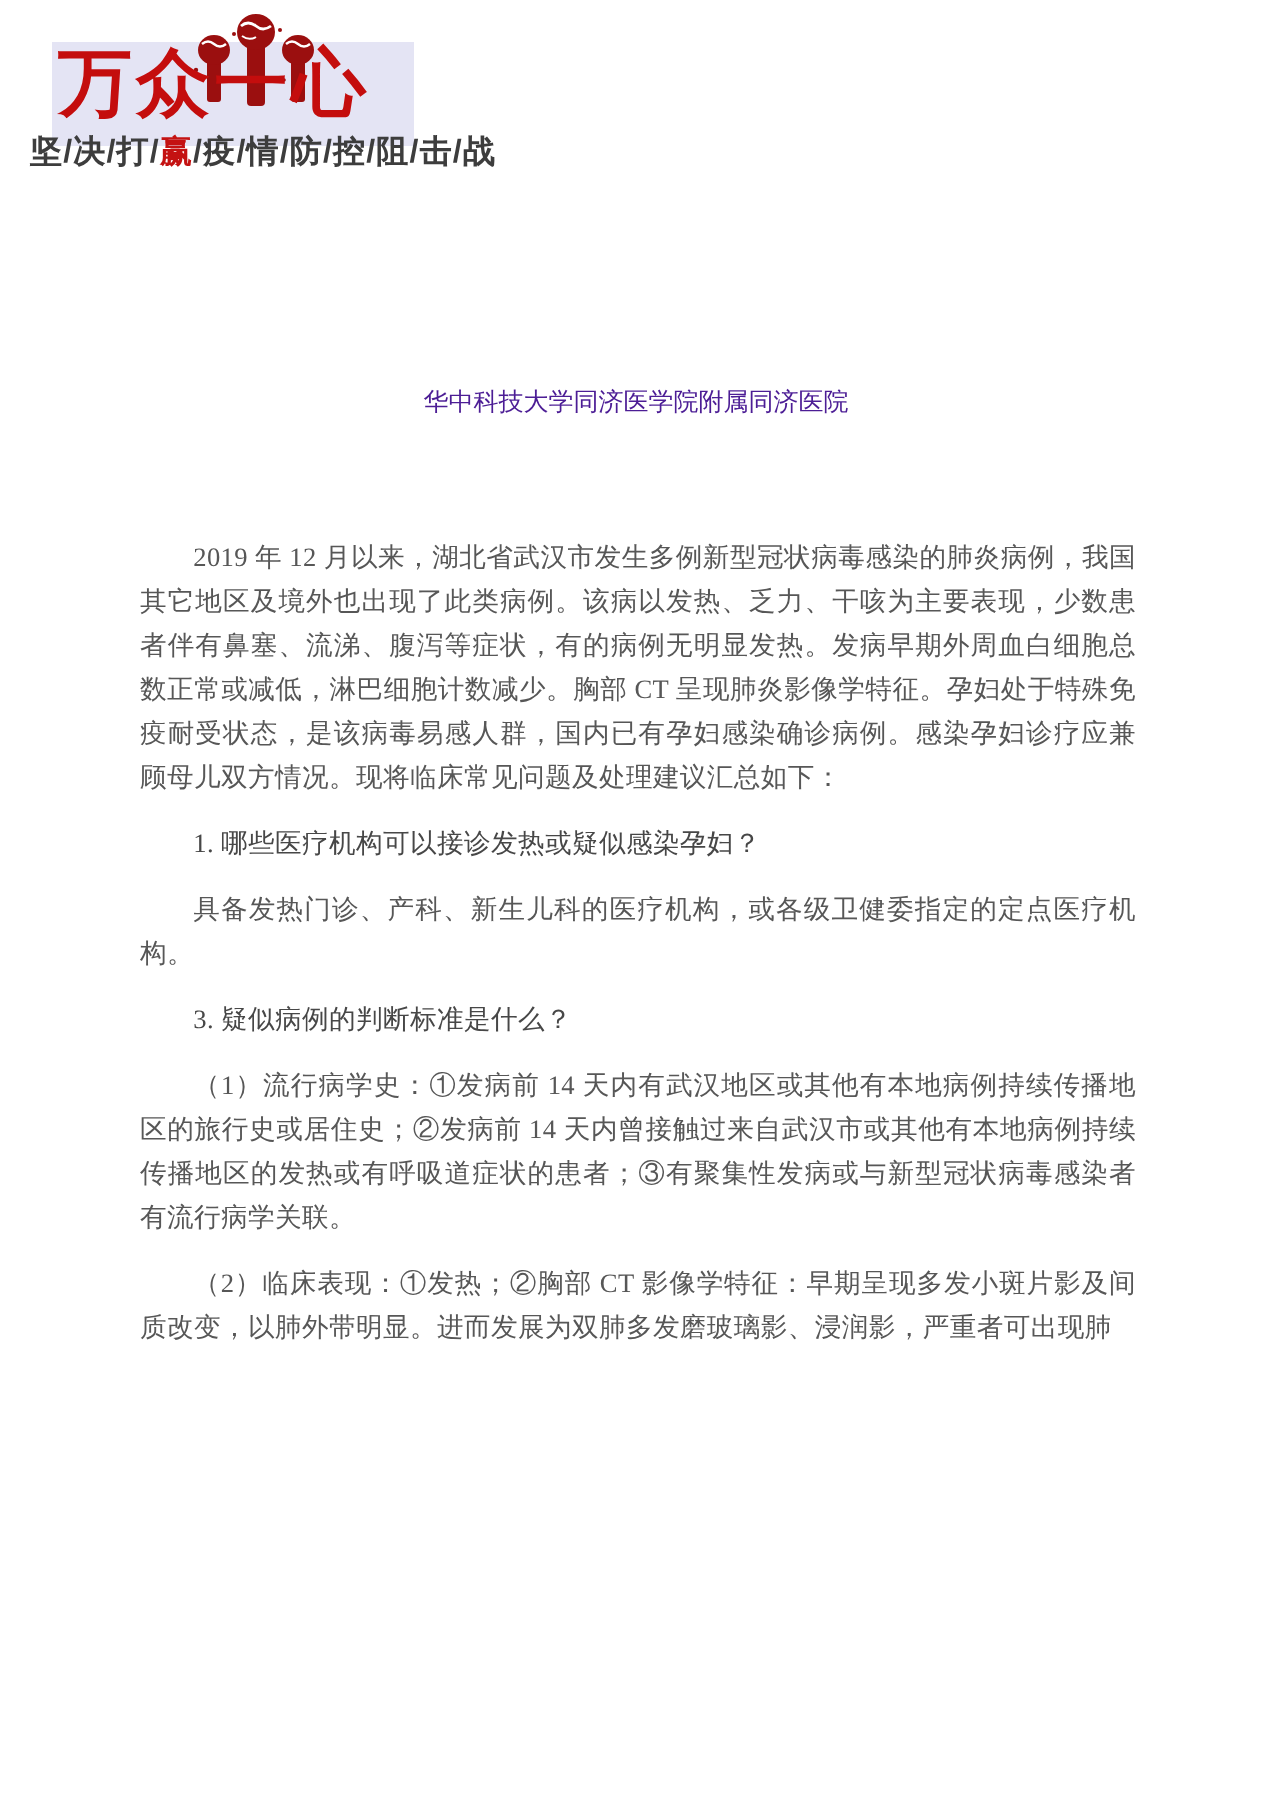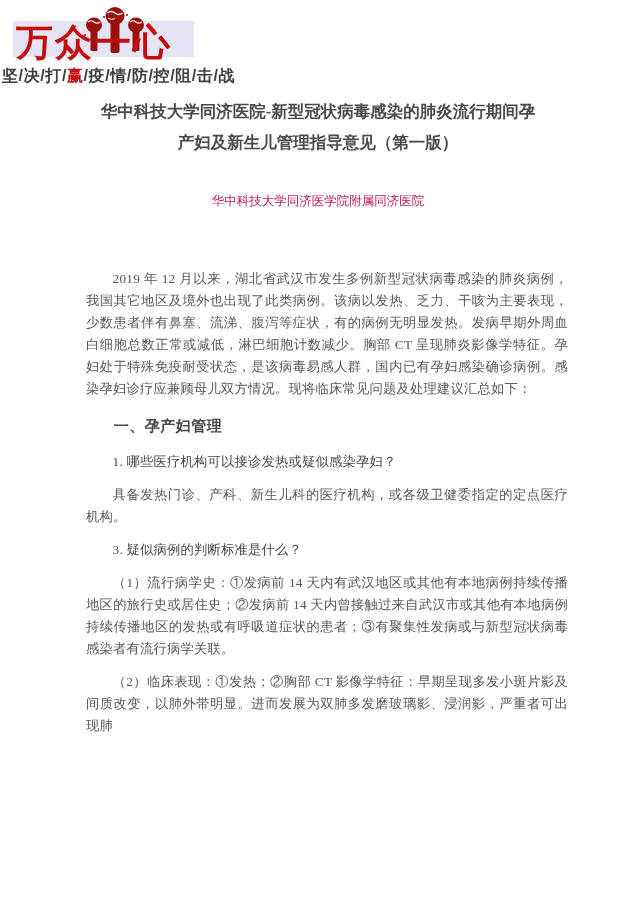--- a/index.html
+++ b/index.html
@@ -4,21 +4,21 @@
 <style>
   html,body{margin:0;padding:0;}
   body{
     width:636px;height:899px;background:#ffffff;position:relative;overflow:hidden;
     font-family:"Liberation Serif","DejaVu Serif",serif;
     -webkit-font-smoothing:antialiased;
   }
   .page{position:absolute;inset:0;}
 
   
-  .banner{position:absolute;left:13px;top:21px;width:181px;height:36px;}
+  .banner{position:absolute;left:26px;top:21px;width:181px;height:52px;}
   .banner-bg{position:absolute;inset:0;}
   .slogan{
     position:absolute;left:3px;top:-2px;z-index:2;
     font-size:37px;font-weight:900;letter-spacing:2px;line-height:48px;
     font-family:"Liberation Serif","DejaVu Serif",serif;
     white-space:nowrap;
   }
   .fists{position:absolute;left:69px;top:-14px;z-index:1;}
   .tagline{
     position:absolute;left:-11px;top:45px;z-index:3;white-space:nowrap;
@@ -26,23 +26,23 @@
     font-size:16px;letter-spacing:0.6px;font-weight:bold;
   }
 
   
   .doc-title{
     position:absolute;left:60px;right:60px;top:96px;text-align:center;
     font-size:16.5px;font-weight:bold;color:#4a4a4a;line-height:31px;
   }
   .doc-subtitle{
     position:absolute;left:60px;right:60px;top:193px;text-align:center;
-    font-size:12.5px;color:#be185d;line-height:16px;
+    font-size:12.5px;color:#4c1d95;line-height:16px;
   }
-  .doc-body{position:absolute;left:86px;right:68px;top:268px;}
+  .doc-body{position:absolute;left:70px;right:68px;top:268px;}
   .doc-body p{
     margin:0 0 11px 0;font-size:13.3px;line-height:22px;color:#575757;
     text-align:justify;text-indent:2em;letter-spacing:0.2px;
   }
   .doc-body p.question{font-weight:normal;color:#474747;margin:11px 0;}
   .doc-body h2{
     margin:14px 0 13px 0;font-size:15px;line-height:24px;color:#474747;
     font-weight:bold;text-indent:1.85em;letter-spacing:0.5px;
   }
 </style>
@@ -81,31 +81,26 @@
         <circle cx="63" cy="27" r="1.1" fill="#9b0f0f"></circle>
       <circle cx="20" cy="33" r="0.9" fill="#9b0f0f"></circle>
         <circle cx="47" cy="33" r="0.9" fill="#9b0f0f"></circle>
     </svg>
 
     <div class="slogan" style="color: rgb(196, 13, 13);">万众一心</div>
 
     <div class="tagline" style="color: rgb(61, 61, 61);"><span>坚/决/打/</span><span class="tagline-win" style="color: rgb(196, 18, 18);">赢</span><span>/疫/情/防/控/阻/击/战</span></div>
   </div>
 
-  <div class="doc-title">
-    <div>华中科技大学同济医院-新型冠状病毒感染的肺炎流行期间孕</div>
-    <div>产妇及新生儿管理指导意见（第一版）</div>
-  </div>
 
   <div class="doc-subtitle">华中科技大学同济医学院附属同济医院</div>
 
   <div class="doc-body">
     <p>2019 年 12 月以来，湖北省武汉市发生多例新型冠状病毒感染的肺炎病例，我国其它地区及境外也出现了此类病例。该病以发热、乏力、干咳为主要表现，少数患者伴有鼻塞、流涕、腹泻等症状，有的病例无明显发热。发病早期外周血白细胞总数正常或减低，淋巴细胞计数减少。胸部 CT 呈现肺炎影像学特征。孕妇处于特殊免疫耐受状态，是该病毒易感人群，国内已有孕妇感染确诊病例。感染孕妇诊疗应兼顾母儿双方情况。现将临床常见问题及处理建议汇总如下：</p>
 
-    <h2>一、孕产妇管理</h2>
 
     <p class="question">1. 哪些医疗机构可以接诊发热或疑似感染孕妇？</p>
     <p>具备发热门诊、产科、新生儿科的医疗机构，或各级卫健委指定的定点医疗机构。</p>
 
 
     <p class="question">3. 疑似病例的判断标准是什么？</p>
     <p>（1）流行病学史：①发病前 14 天内有武汉地区或其他有本地病例持续传播地区的旅行史或居住史；②发病前 14 天内曾接触过来自武汉市或其他有本地病例持续传播地区的发热或有呼吸道症状的患者；③有聚集性发病或与新型冠状病毒感染者有流行病学关联。</p>
     <p>（2）临床表现：①发热；②胸部 CT 影像学特征：早期呈现多发小斑片影及间质改变，以肺外带明显。进而发展为双肺多发磨玻璃影、浸润影，严重者可出现肺</p>
   </div>
 

